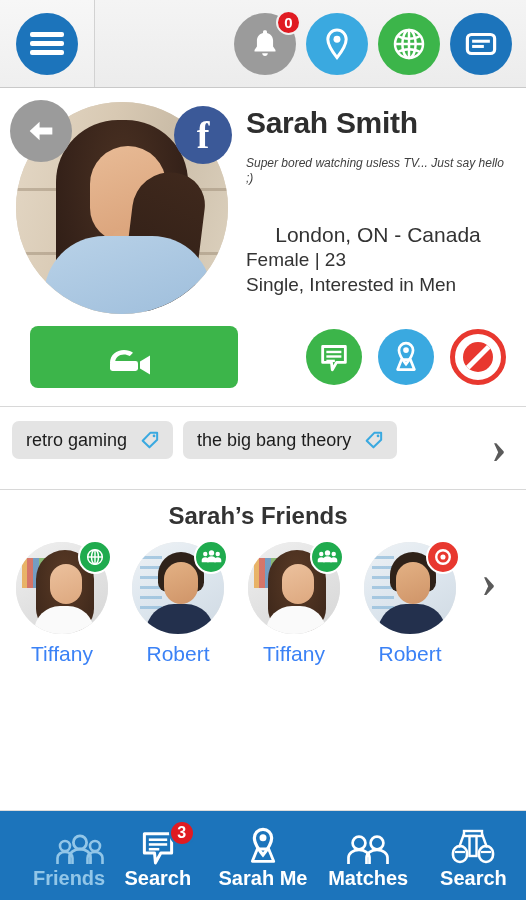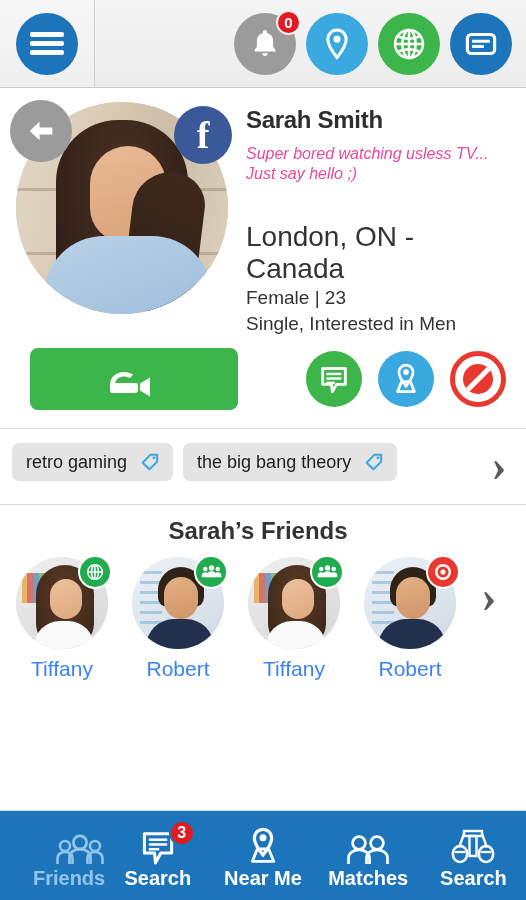--- a/index.html
+++ b/index.html
@@ -95,27 +95,27 @@
     display:flex; align-items:center; justify-content:center;
   }
   .fb-btn{
     position:absolute; right:-4px; top:4px; width:58px; height:58px;
     background:#3b5998; border-radius:50%;
     display:flex; align-items:center; justify-content:center;
     color:#fff; font-size:38px; font-weight:bold;
     font-family:"Liberation Serif", serif; line-height:1;
   }
   .pinfo{ flex:1; padding-left:18px; padding-top:4px; }
-  .pname{ font-size:24px; font-weight:bold; color:#2e2e2e; letter-spacing:-.3px; }
+  .pname{ font-size:30px; font-weight:bold; color:#2e2e2e; letter-spacing:-.3px; }
   .pstatus{
-    font-size:16px; font-style:italic; color:#ec4899;
-    line-height:1.28; margin-top:10px;
+    font-size:12px; font-style:italic; color:#404040;
+    line-height:1.28; margin-top:16px;
   }
   .pmeta{ margin-top:36px; }
-  .ploc{ font-size:28px; color:#333; }
+  .ploc{ font-size:21px; color:#333;text-align:center; }
   .pline{ font-size:19px; color:#333; line-height:1.35; }
 
   
   .actions{
     display:flex; align-items:center; padding:6px 20px 18px 30px; gap:16px;
   }
   .vidbtn{
     width:208px; height:62px; background:#3cb54a; border-radius:8px;
     display:flex; align-items:center; justify-content:center;
   }
@@ -133,21 +133,21 @@
   .nosign:after{
     content:""; position:absolute; left:-4px; top:12px;
     width:40px; height:5px; background:#fff; transform:rotate(-45deg);
   }
 
   .divider{ height:1px; background:#d8d8d8; width:100%; }
 
   
   .tags-sec{ display:flex; align-items:center; padding:14px 0 14px 0; }
   .tags-box{ flex:1; padding-left:12px; }
-  .tag-row{ display:flex; gap:10px; margin-bottom:9px; }
+  .tag-row{ display:flex; gap:10px; margin-bottom:16px; }
   .tag{
     background:#e4e4e4; border-radius:7px; height:38px;
     display:flex; align-items:center; gap:12px;
     padding:0 12px 0 14px;
     font-size:18px; color:#1c1c1c;
   }
   .chev{
     width:54px; display:flex; align-items:center; justify-content:center;
     color:#5a5a5a; font-size:46px; font-weight:bold; line-height:.8;
     font-family:"Liberation Serif", serif;
@@ -489,21 +489,21 @@
     </div>
 
     <div class="nav-item">
       <div class="nav-ico">
         <svg width="44" height="40" viewBox="0 0 24 24">
           <path d="M5.6 21.2l3-7.4h6.8l3 7.4z" fill="none" stroke="#fff" stroke-width="1.7" stroke-linejoin="round"></path>
           <path d="M12 2c-2.9 0-5.2 2.3-5.2 5.2 0 3.8 5.2 10.2 5.2 10.2s5.2-6.4 5.2-10.2C17.2 4.3 14.9 2 12 2z" fill="none" stroke="#fff" stroke-width="1.9"></path>
           <circle cx="12" cy="7" r="2.1" fill="#fff"></circle>
         </svg>
       </div>
-      <div class="nav-label">Near Me</div>
+      <div class="nav-label">Sarah Me</div>
     </div>
 
     <div class="nav-item">
       <div class="nav-ico">
         <svg width="50" height="34" viewBox="0 0 50 34">
           <circle cx="16" cy="11" r="6.4" fill="none" stroke="#fff" stroke-width="2.7"></circle>
           <path d="M5.5 32v-6.5c0-4.4 4.7-7.6 10.5-7.6s10.5 3.2 10.5 7.6V32" fill="none" stroke="#fff" stroke-width="2.7"></path>
           <circle cx="34" cy="11" r="6.4" fill="none" stroke="#fff" stroke-width="2.7"></circle>
           <path d="M23.5 32v-6.5c0-4.4 4.7-7.6 10.5-7.6s10.5 3.2 10.5 7.6V32" fill="none" stroke="#fff" stroke-width="2.7"></path>
         </svg>

